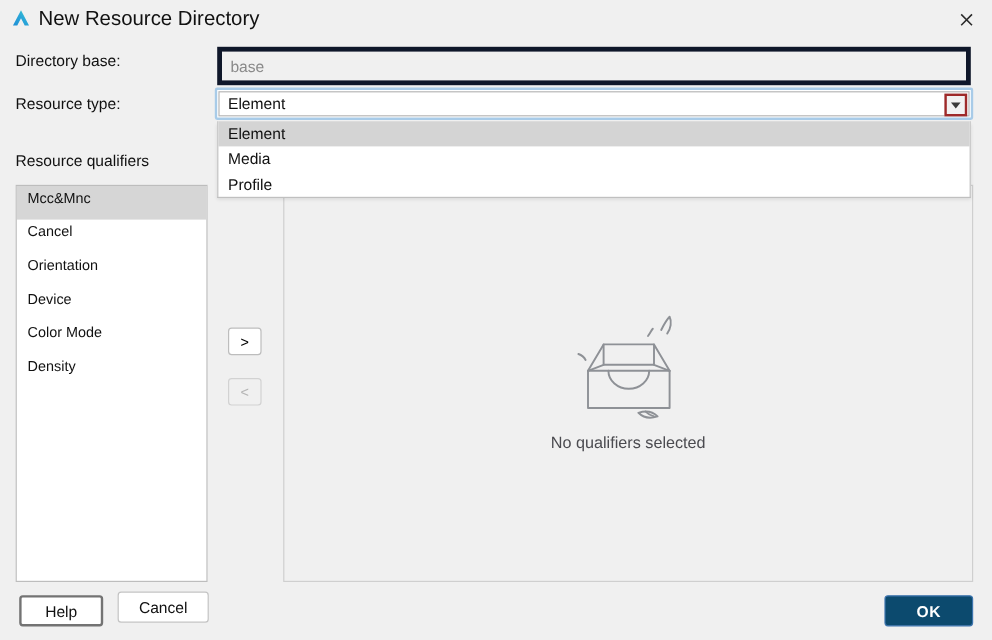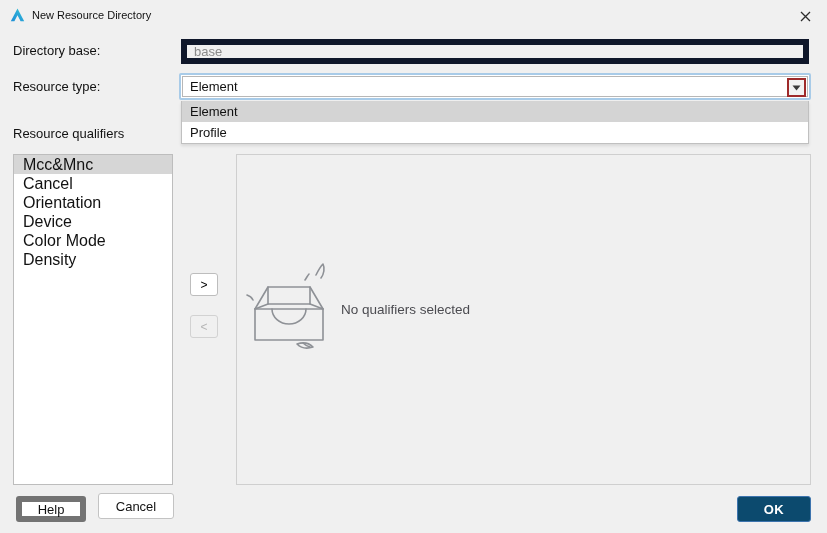--- a/index.html
+++ b/index.html
@@ -26,21 +26,21 @@
     background: #f0f0f0;
   }
   #app-icon {
     position: absolute;
     left: 9px; top: 7px;
     width: 17px; height: 17px;
   }
   #title-text {
     position: absolute;
     left: 32px; top: 7px;
-    font-size: 11px;
+    font-size: 17px;
     color: #111;
     line-height: 17px;
     white-space: nowrap;
   }
   #close-btn {
     position: absolute;
     right: 8px; top: 3px;
     width: 28px; height: 26px;
     display: flex;
     align-items: center;
@@ -56,24 +56,24 @@
     color: #111;
     white-space: nowrap;
   }
   #label-dirname { left: 13px; top: 43px; }
   #label-restype { left: 13px; top: 79px; }
   #label-qualifiers { left: 13px; top: 126px; }
 
   #dirname-field {
     position: absolute;
     left: 181px; top: 39px;
-    width: 628px; height: 25px;
-    box-sizing: border-box;
-    background: #f0f0f0;
-    border: 6px solid #0f172a;
+    width: 628px; height: 32px;
+    box-sizing: border-box;
+    background: #f0f0f0;
+    border: 4px solid #0f172a;
     color: #8a8a8a;
     font-size: 13px;
     font-family: "Liberation Sans", sans-serif;
     padding: 0 7px;
     line-height: 20px;
     outline: none;
   }
 
   
   #combo-wrap {
@@ -143,24 +143,24 @@
   #qualifier-list {
     position: absolute;
     left: 13px; top: 154px;
     width: 160px; height: 331px;
     box-sizing: border-box;
     background: #ffffff;
     border: 1px solid #bdbdbd;
     overflow: hidden;
   }
   .q-item {
-    height: 19px;
+    height: 28px;
     line-height: 20px;
     padding-left: 9px;
-    font-size: 16px;
+    font-size: 12px;
     color: #111;
     white-space: nowrap;
     cursor: default;
   }
   .q-item.selected { background: #d6d6d6; }
 
   
   .xfer-btn {
     position: absolute;
     left: 190px;
@@ -195,21 +195,21 @@
     width: 575px; height: 331px;
     box-sizing: border-box;
     background: #f0f0f0;
     border: 1px solid #cfcfcf;
   }
   #empty-state {
     position: absolute;
     left: 0; right: 0;
     top: 102px;
     display: flex;
-    flex-direction: row;
+    flex-direction: column;
     align-items: center;
   }
   #empty-icon { width: 104px; height: 96px; display: block; }
   #empty-text {
     margin-top: 8px;
     font-size: 13.5px;
     color: #4b4b50;
     white-space: nowrap;
   }
 
@@ -224,21 +224,21 @@
     display: flex;
     align-items: center;
     justify-content: center;
     cursor: default;
     white-space: nowrap;
   }
   #btn-help {
     left: 16px; top: 496px;
     width: 70px;
     background: #ffffff;
-    border: 6px solid #737373;
+    border: 2px solid #737373;
     color: #111;
   }
   #btn-cancel {
     left: 98px; top: 493px;
     width: 76px;
     background: #ffffff;
     border: 1px solid #c3c3c3;
     color: #111;
   }
   #btn-ok {
@@ -286,20 +286,21 @@
     <div id="combo-arrow-box">
       <svg width="9" height="6" viewBox="0 0 9 6">
         <path d="M0.5 0.5 L8.5 0.5 L4.5 5.5 Z" fill="#3a3a3a"></path>
       </svg>
     </div>
   </div>
 </div>
 
 <div id="dropdown">
   <div class="dd-item selected">Element</div>
+  <div class="dd-item">Media</div>
   <div class="dd-item">Profile</div>
 </div>
 
 <span class="form-label" id="label-qualifiers">Resource qualifiers</span>
 <div id="qualifier-list">
   <div class="q-item selected">Mcc&amp;Mnc</div>
   <div class="q-item">Cancel</div>
   <div class="q-item">Orientation</div>
   <div class="q-item">Device</div>
   <div class="q-item">Color Mode</div>

